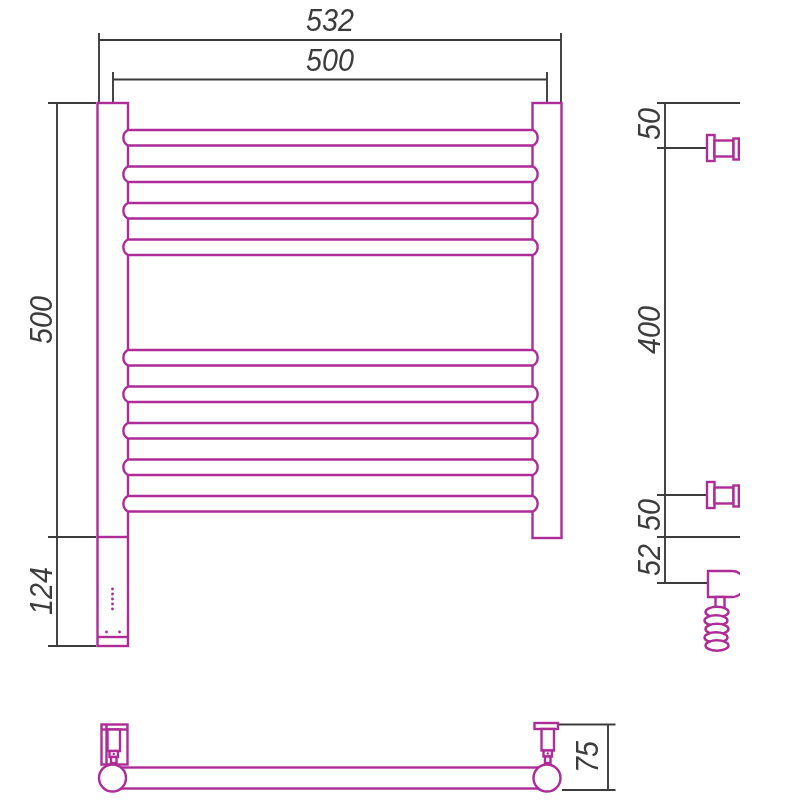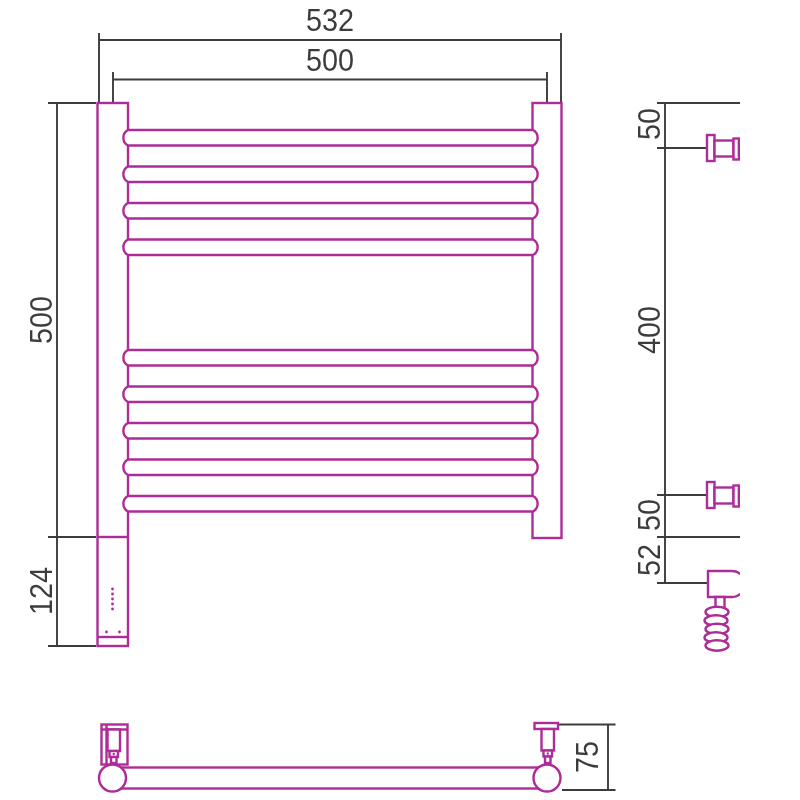--- a/index.html
+++ b/index.html
@@ -1,17 +1,17 @@
 <!DOCTYPE html>
 <html><head>
 <meta charset="utf-8">
 <style>
   html,body{margin:0;padding:0;background:#ffffff;}
   #canvas{position:relative;width:740px;height:800px;background:#ffffff;overflow:hidden;
-          font-family:"Liberation Sans", sans-serif;}
+          font-family:"Liberation Sans", sans-serif;font-style:italic;}
   svg{position:absolute;left:0;top:0;}
   text{font-family:"Liberation Sans", sans-serif;font-weight:400;}
   .dimtxt{fill:#3c3c3c;font-size:31px;}
   .outline{fill:#ffffff;stroke:#ad2c97;stroke-width:2.4;}
   .oline{stroke:#ad2c97;stroke-width:2.4;fill:none;}
   .dline{stroke:#3c3c3c;stroke-width:1.9;fill:none;}
   .dot{fill:#ad2c97;stroke:none;}
 </style>
 </head>
 <body>

